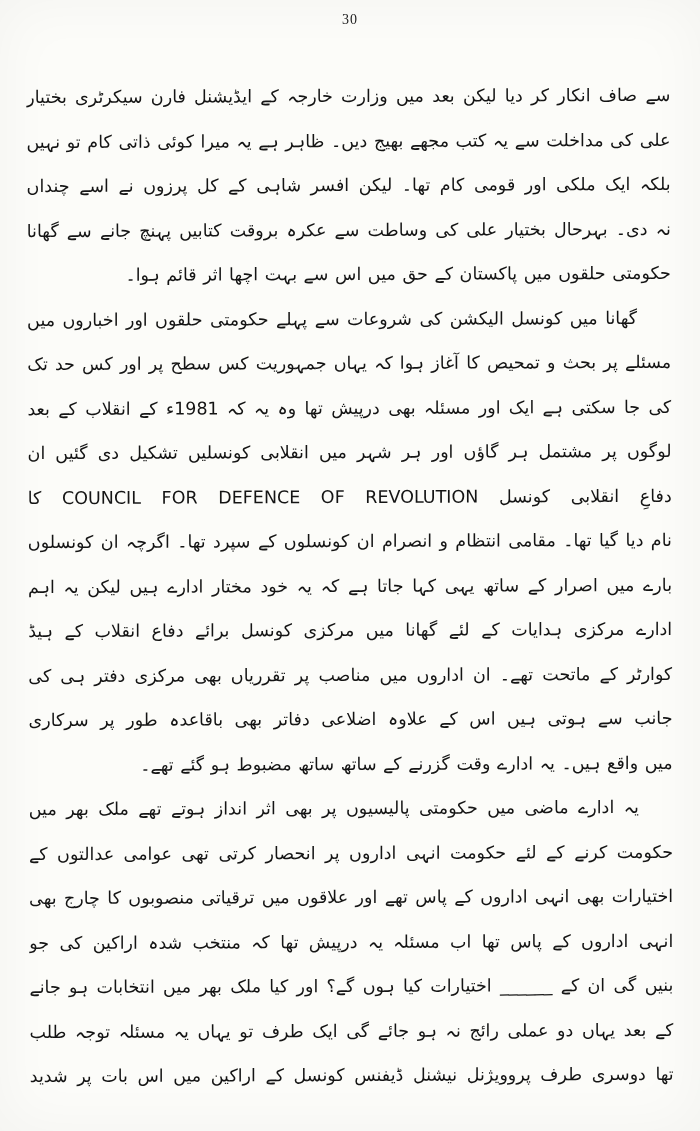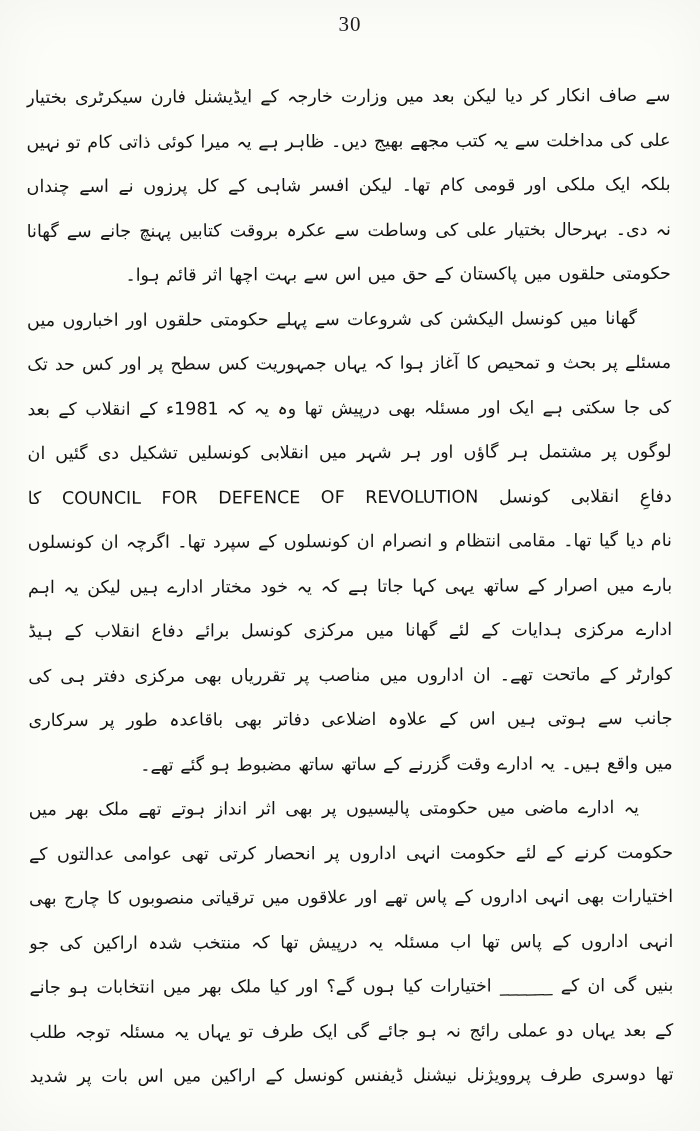--- a/index.html
+++ b/index.html
@@ -18,21 +18,21 @@
     color: #161616;
     overflow: hidden;
   }
   .page-number {
     position: absolute;
     top: 12px;
     left: 0;
     width: 100%;
     text-align: center;
     font-family: "Liberation Serif", serif;
-    font-size: 21px;
+    font-size: 14px;
     letter-spacing: 1px;
     color: #1c1c1c;
   }
   .text-block {
     position: absolute;
     top: 74px;
     right: 28px;
     left: 28px;
     direction: rtl;
     transform: rotate(-0.2deg);

